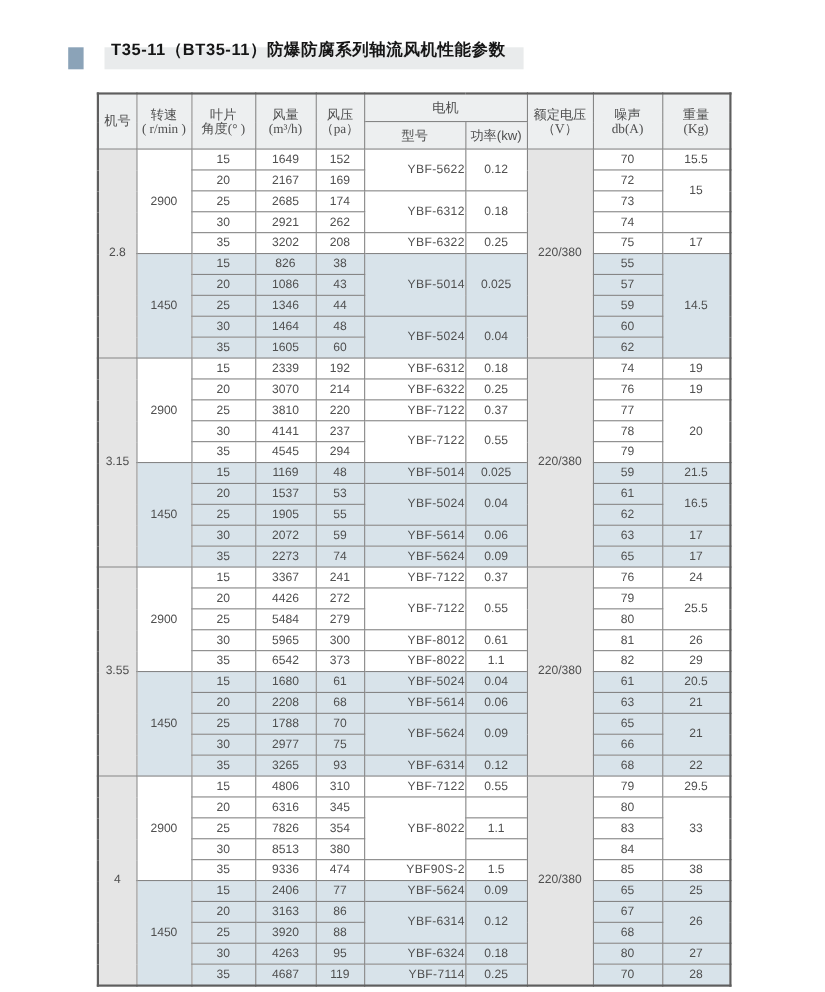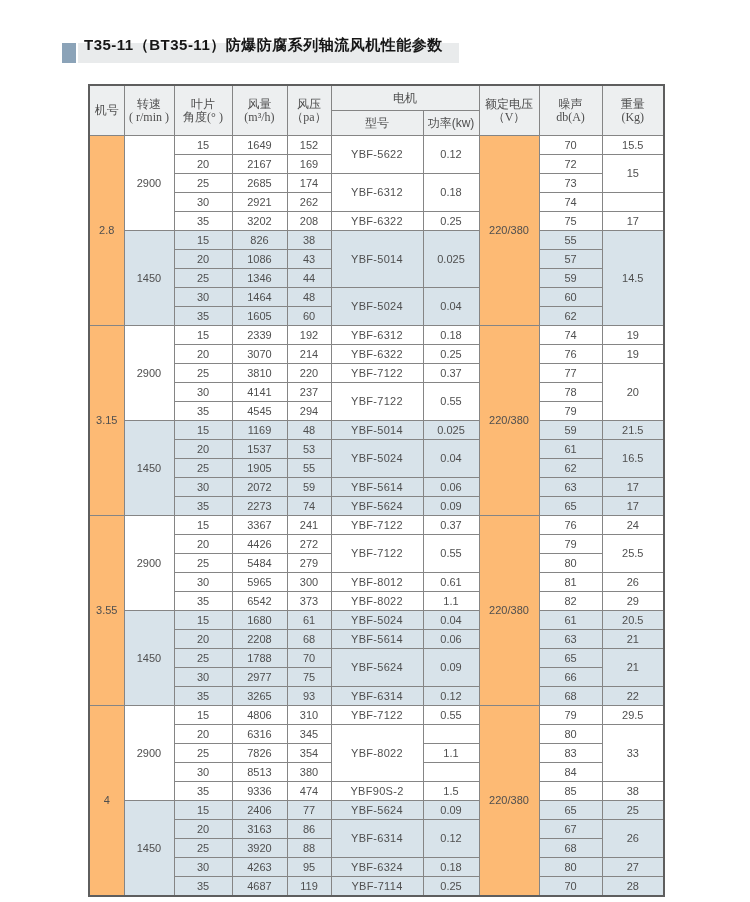--- a/index.html
+++ b/index.html
@@ -9,32 +9,32 @@
     --sq:#8ba3b8;
     --border:#858585;
     --outer:#5e5e5e;
     --text:#4f4f4f;
   }
   html,body{margin:0;padding:0;}
   body{width:750px;height:902px;background:#ffffff;font-family:"Liberation Sans","DejaVu Sans",sans-serif;}
   .page{position:relative;width:750px;height:902px;overflow:hidden;background:#fff;}
   .title-row{position:absolute;top:43px;left:62px;display:flex;align-items:stretch;height:20px;}
   .title-square{width:14px;background:var(--sq);flex:0 0 14px;}
-  .title-band{background:var(--band);display:flex;align-items:center;padding:0 16px 16px 6px;margin-left:2px;
+  .title-band{background:var(--band);display:flex;align-items:center;padding:0 16px 16px 6px;margin-left:19px;
     font-size:15px;font-weight:bold;color:#161616;letter-spacing:0.5px;white-space:nowrap;}
   table.spec{position:absolute;top:84px;left:88px;border-collapse:collapse;table-layout:fixed;
     border:2px solid var(--outer);}
   .spec th,.spec td{border:1px solid var(--border);text-align:center;vertical-align:middle;
     padding:0;color:var(--text);font-weight:normal;overflow:hidden;}
   .spec td{height:18px;font-size:11px;line-height:13px;}
   .spec thead th{background:var(--header-bg);font-size:12px;height:24px;}
   .spec thead .hline{line-height:13px;font-family:Liberation Serif, serif;}
   .spec td.sh{background:var(--shaded);}
-  .spec td.wh{background:#fdba74;}
-  .spec td.model-col{letter-spacing:0.3px;}
+  .spec td.wh{background:#e5e5e5;}
+  .spec td.model-col{letter-spacing:0.3px;text-align:right;}
 </style>
 </head>
 <body>
 
 <div class="page">
   <div class="title-row">
     <div class="title-square"></div>
     <div class="title-band">T35-11（BT35-11）防爆防腐系列轴流风机性能参数</div>
   </div>
 

